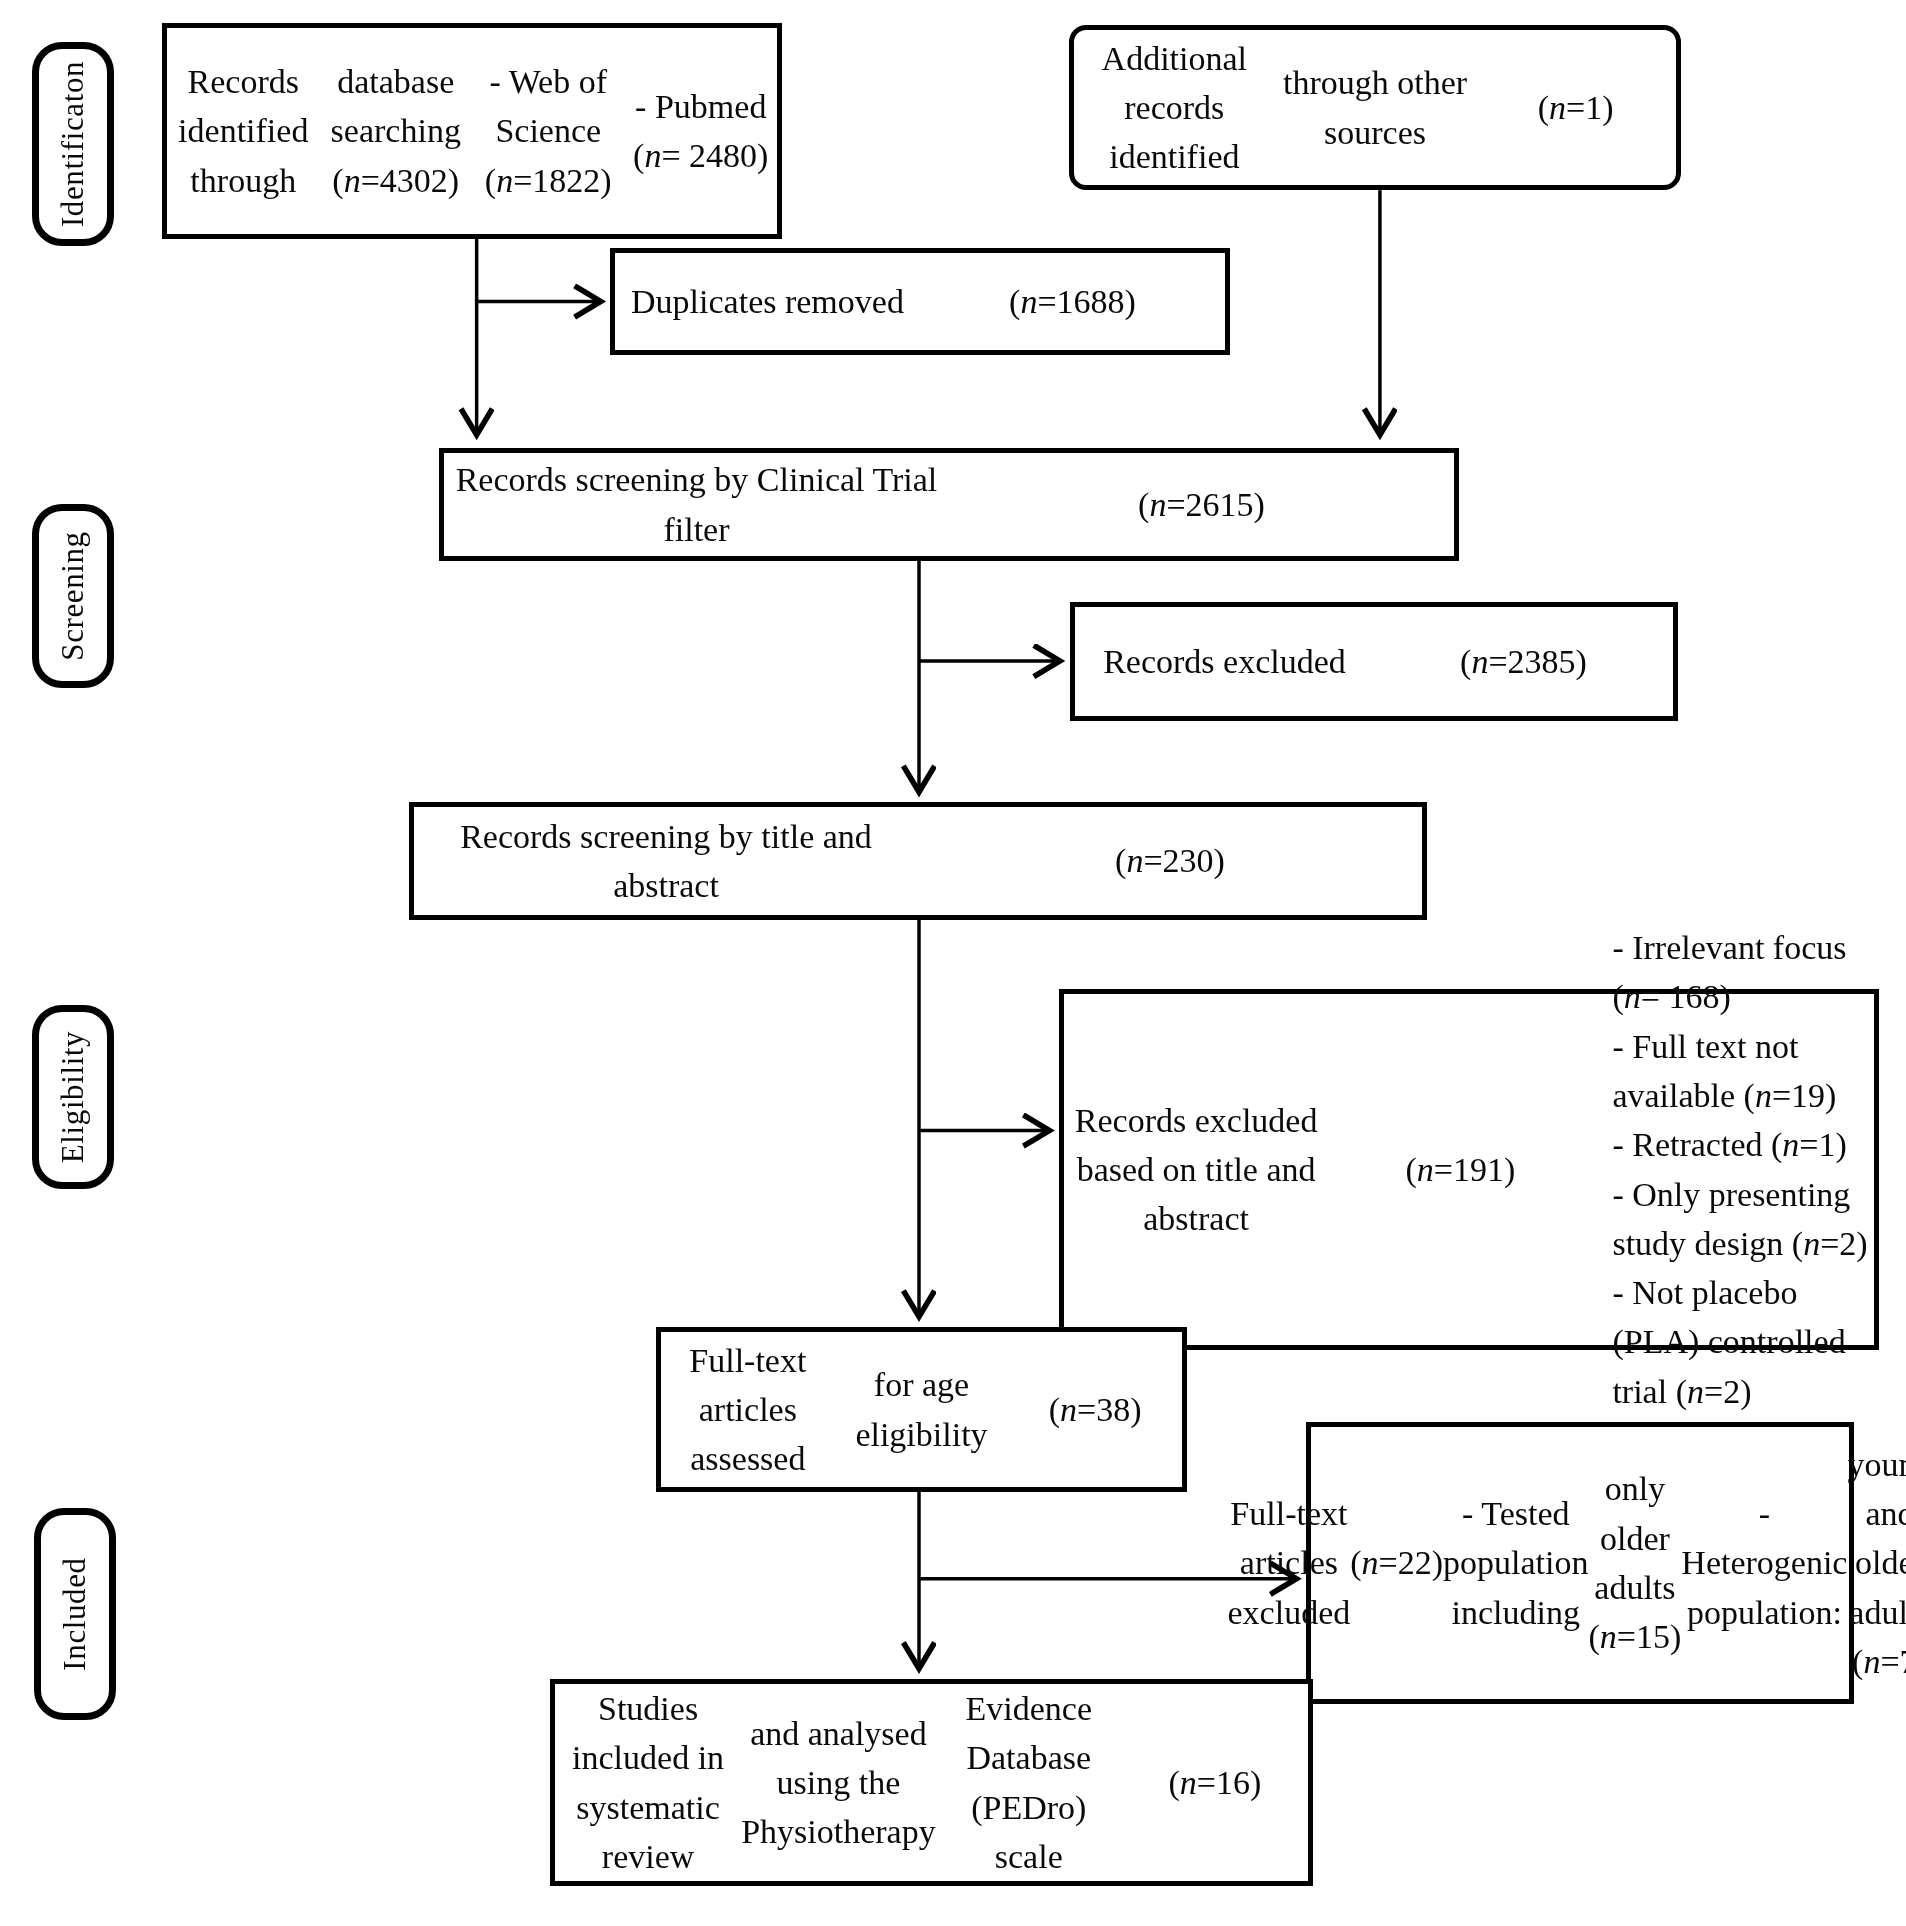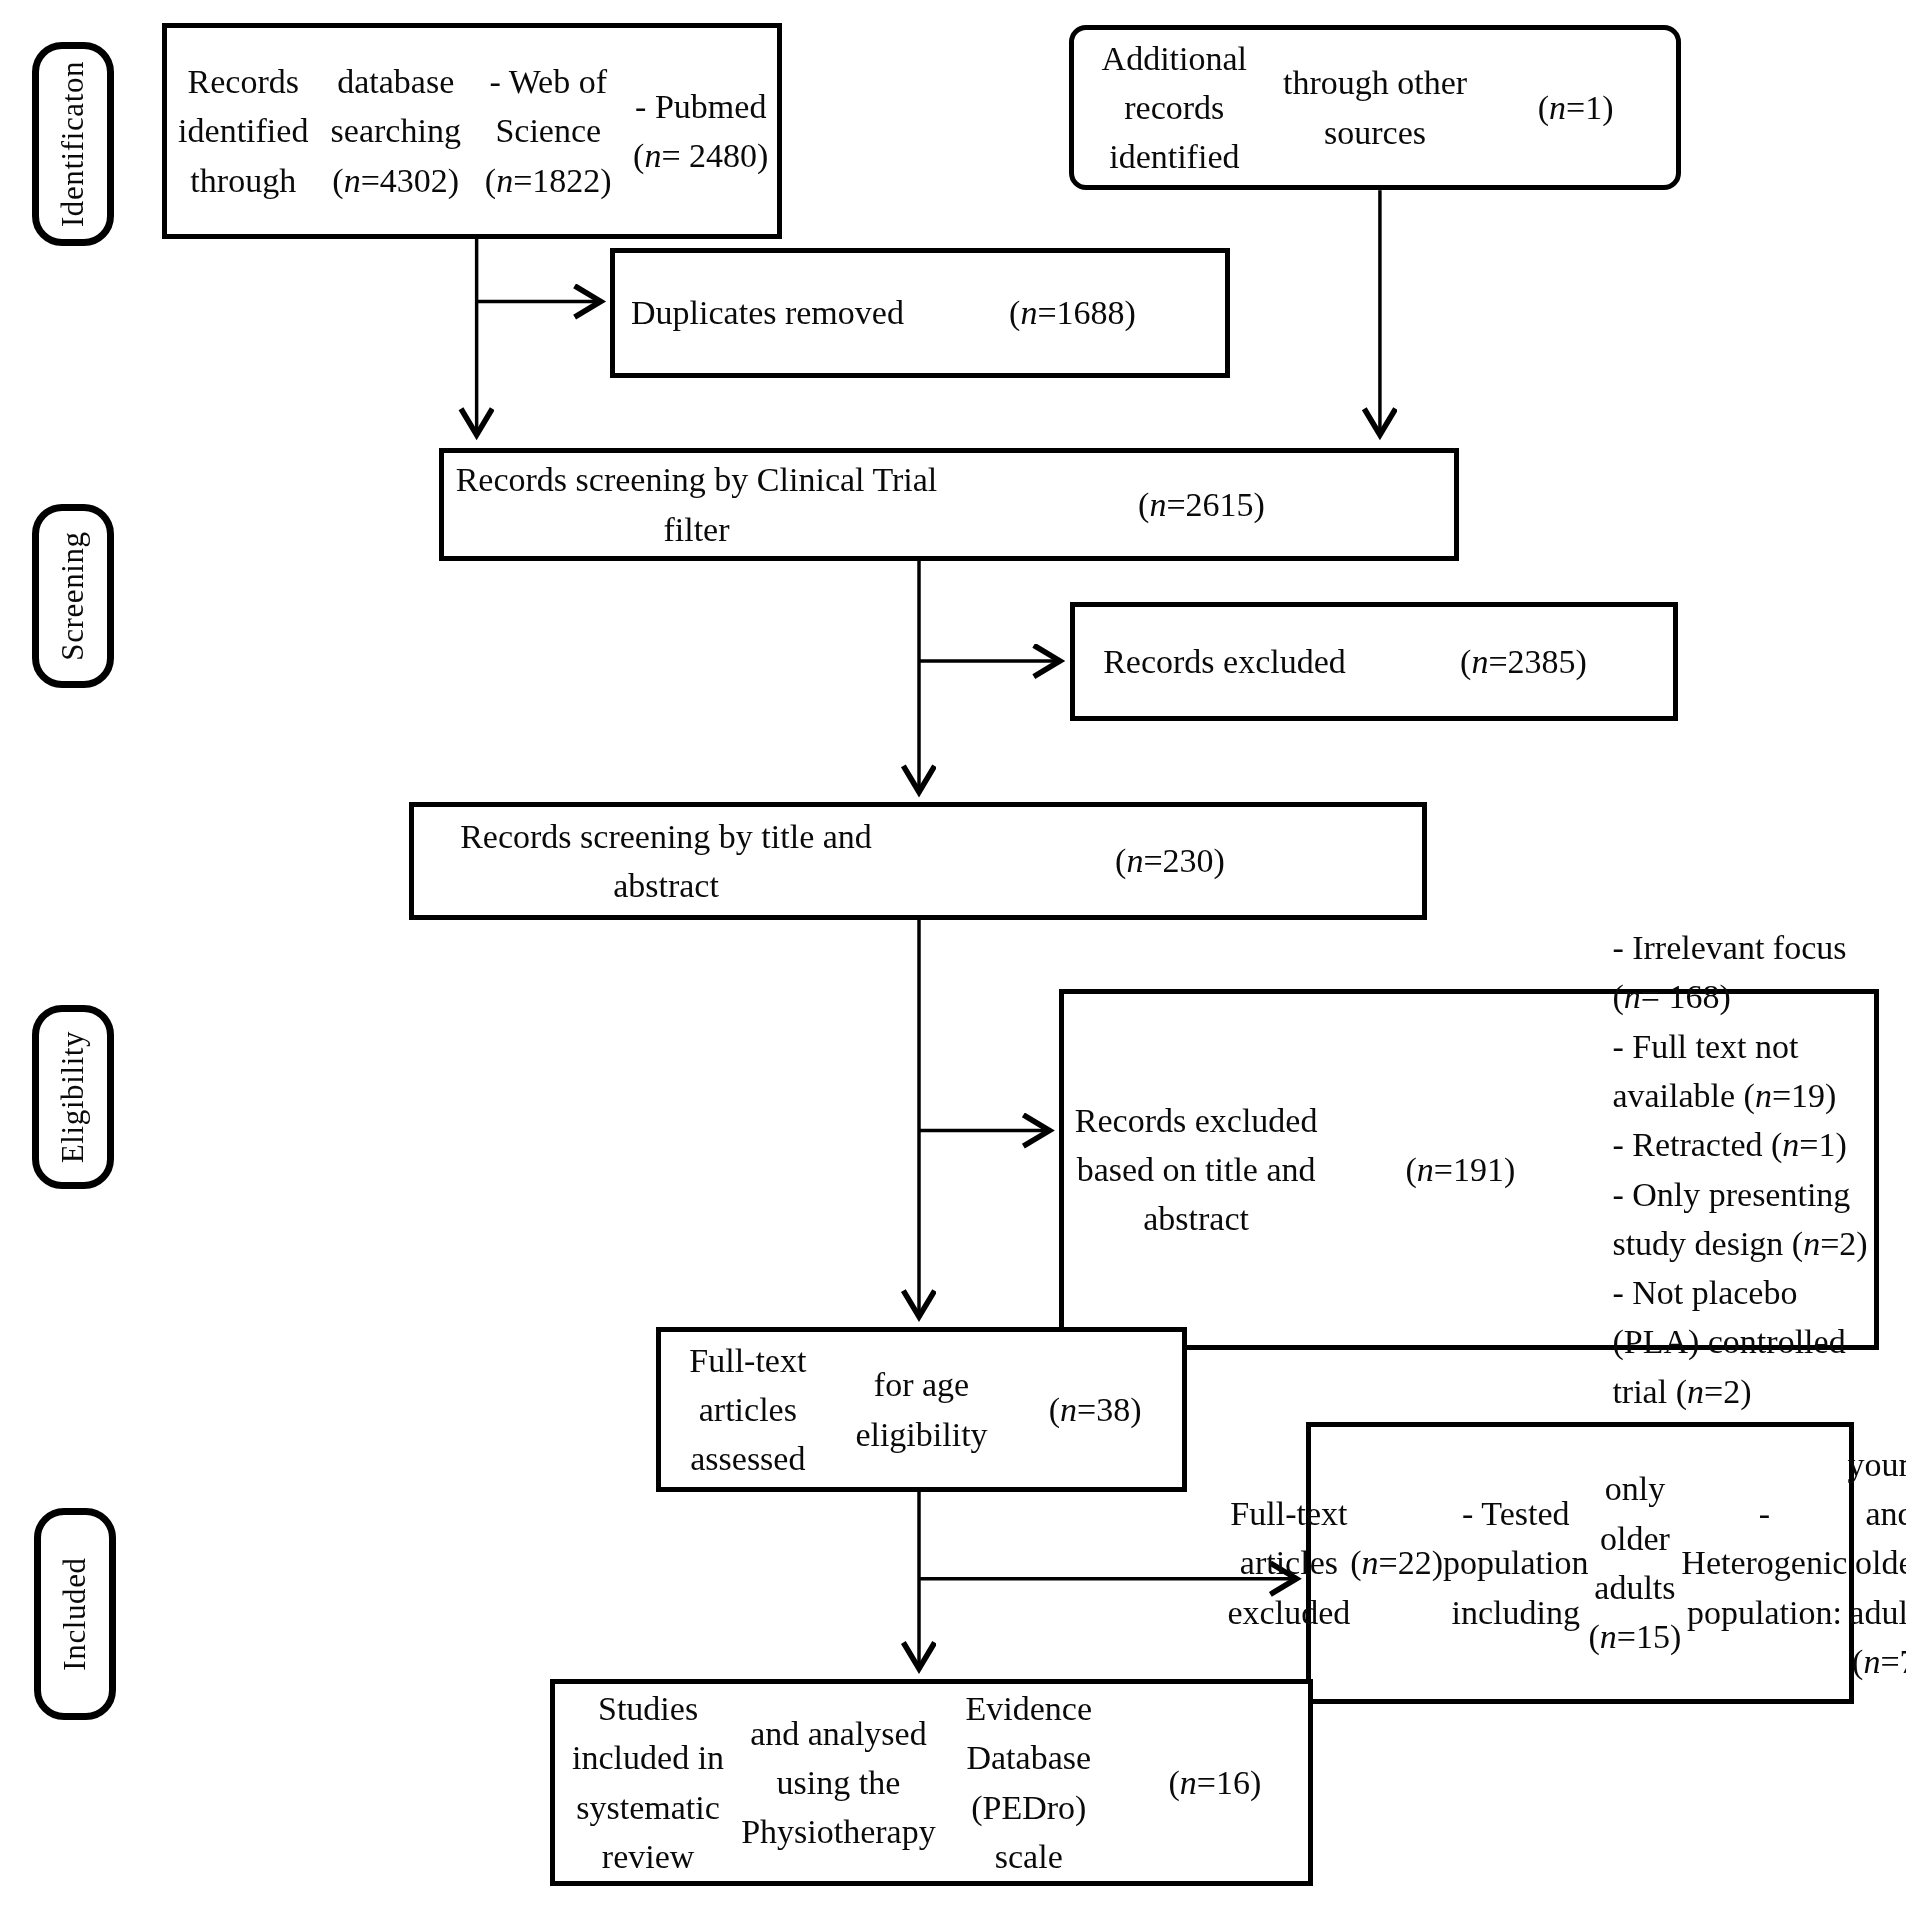--- a/index.html
+++ b/index.html
@@ -90,21 +90,21 @@
     <div class="ln fmt">- Web of Science (<i>n</i>=1822)</div>
     <div class="ln fmt">- Pubmed (<i>n</i>= 2480)</div>
   </div>
 
   <div class="box" style="left:1069px;top:25px;width:612px;height:165px;border-radius:17px;">
     <div class="ln fmt">Additional records identified</div>
     <div class="ln fmt">through other sources</div>
     <div class="ln fmt">(<i>n</i>=1)</div>
   </div>
 
-  <div class="box" style="left:610px;top:248px;width:620px;height:130px;">
+  <div class="box" style="left:610px;top:248px;width:620px;height:107px;">
     <div class="ln fmt">Duplicates removed</div>
     <div class="ln fmt">(<i>n</i>=1688)</div>
   </div>
 
   <div class="box" style="left:439px;top:448px;width:1020px;height:113px;">
     <div class="ln fmt">Records screening by Clinical Trial filter</div>
     <div class="ln fmt">(<i>n</i>=2615)</div>
   </div>
 
   <div class="box" style="left:1070px;top:602px;width:608px;height:119px;">

